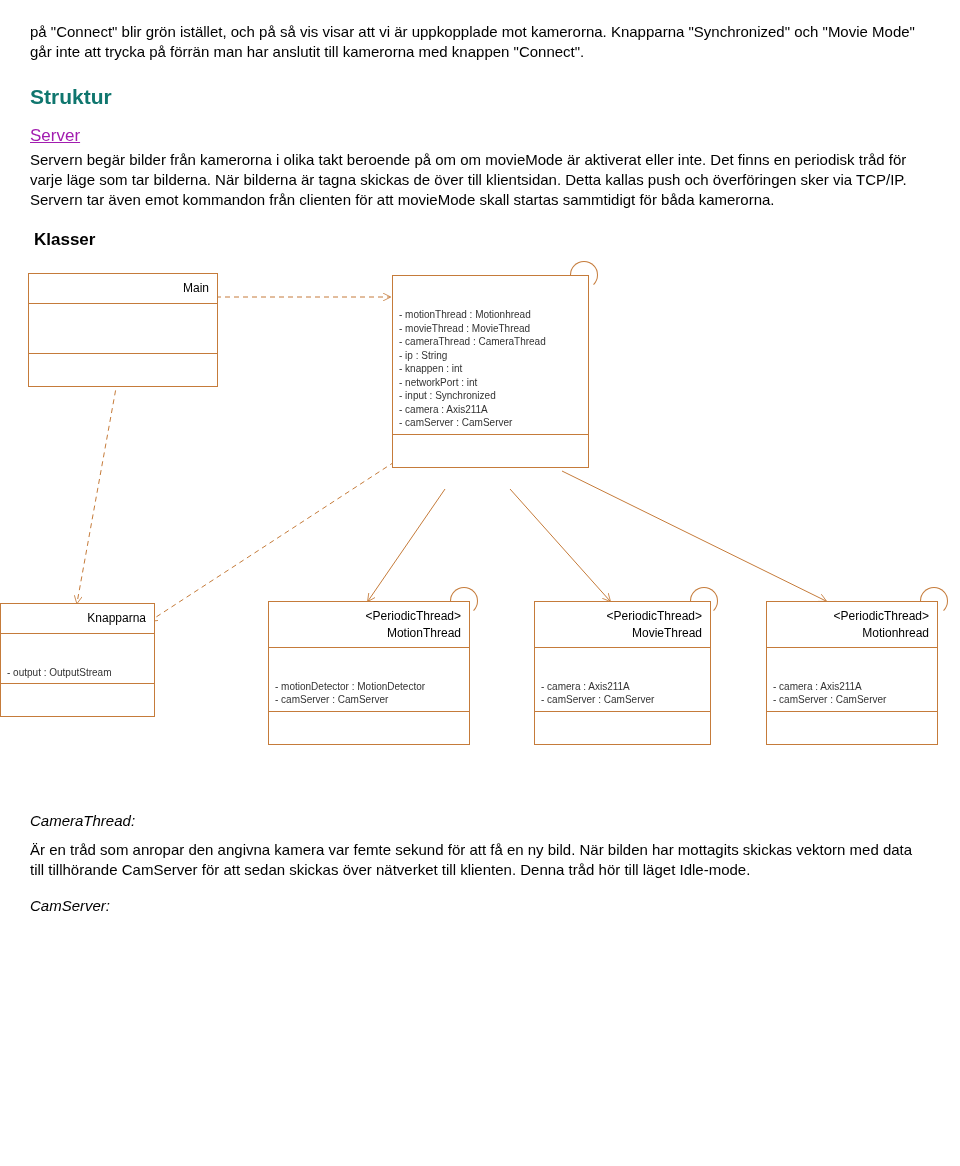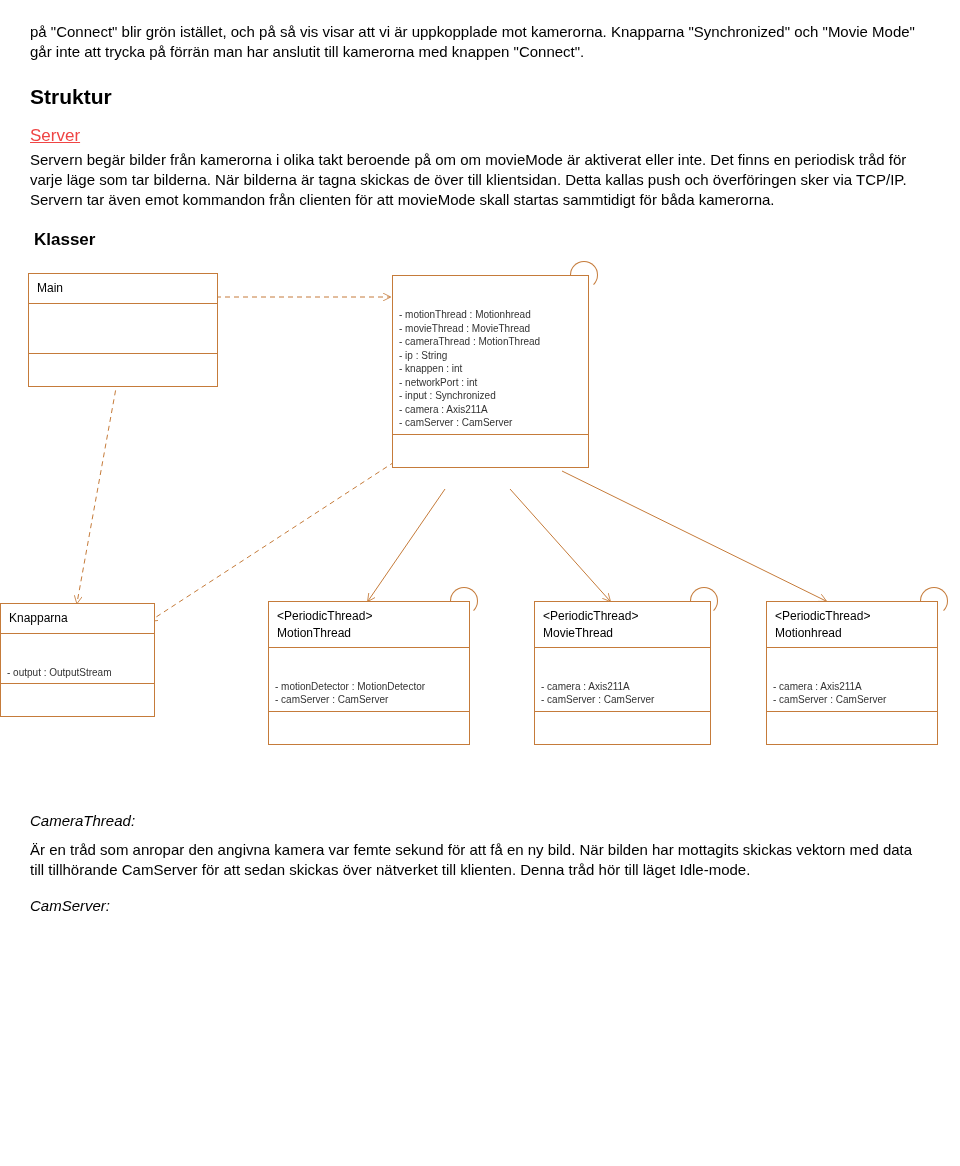--- a/index.html
+++ b/index.html
@@ -10,25 +10,25 @@
     color: #000;
     padding: 22px 30px 30px 30px;
     width: 960px;
     box-sizing: border-box;
     line-height: 1.35;
   }
   .body-text { margin-bottom: 16px; }
   h2.section-heading {
     font-size: 21px;
     font-weight: bold;
-    color: #000000;
+    color: #0f766e;
     margin: 20px 0 14px 0;
   }
   .underlined-link {
-    color: #ef4444;
+    color: #a21caf;
     text-decoration: underline;
     font-size: 17px;
     display: inline-block;
     margin-bottom: 2px;
   }
   .subheader-bold {
     font-weight: bold;
     font-size: 17px;
     margin: 18px 0 10px 4px;
   }
@@ -44,21 +44,21 @@
   }
   .uml-box {
     position: absolute;
     border: 1px solid #c57b3a;
     background: #fff;
     font-size: 11px;
     font-family: Arial, sans-serif;
   }
   .uml-box .box-header {
     border-bottom: 1px solid #c57b3a;
-    text-align: left;
+    text-align: right;
     padding: 6px 8px;
     font-size: 12px;
   }
   .uml-box .box-attr {
     border-bottom: 1px solid #c57b3a;
     padding: 4px 6px;
     font-size: 10px;
     line-height: 1.35;
     min-height: 12px;
     color: #333;
@@ -126,21 +126,21 @@
     <div class="box-attr">&nbsp;</div>
     <div class="box-ops">&nbsp;</div>
   </div>
 
   <div class="self-loop" style="left:570px; top:0px;"></div>
 
   <div class="uml-box" style="left:392px; top:14px; width:195px;">
     <div class="box-attr">
       <div>- motionThread : Motionhread</div>
       <div>- movieThread : MovieThread</div>
-      <div>- cameraThread : MotionThread</div>
+      <div>- cameraThread : CameraThread</div>
       <div>- ip : String</div>
       <div>- knappen : int</div>
       <div>- networkPort : int</div>
       <div>- input : Synchronized</div>
       <div>- camera : Axis211A</div>
       <div>- camServer : CamServer</div>
     </div>
     <div class="box-ops">&nbsp;</div>
   </div>
 

